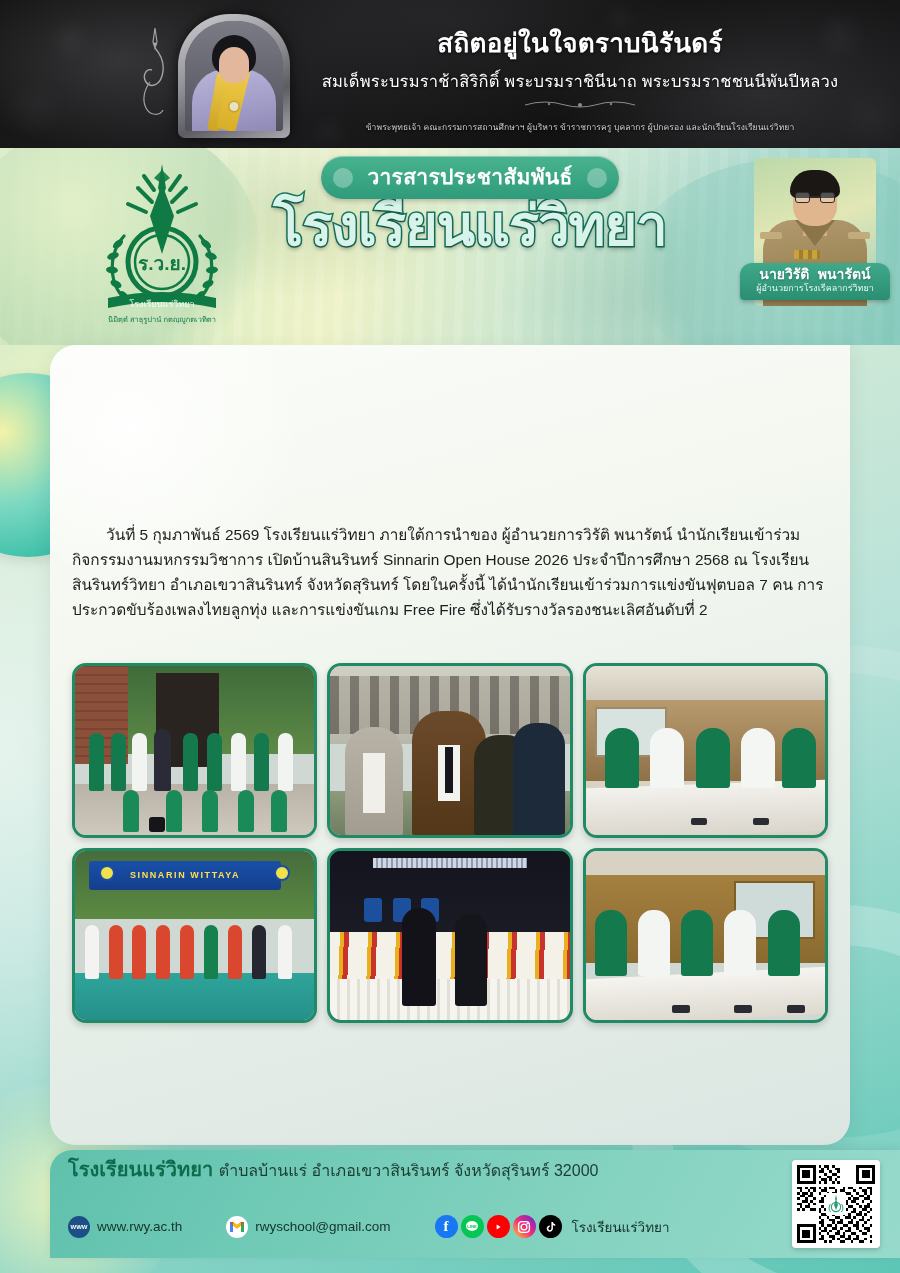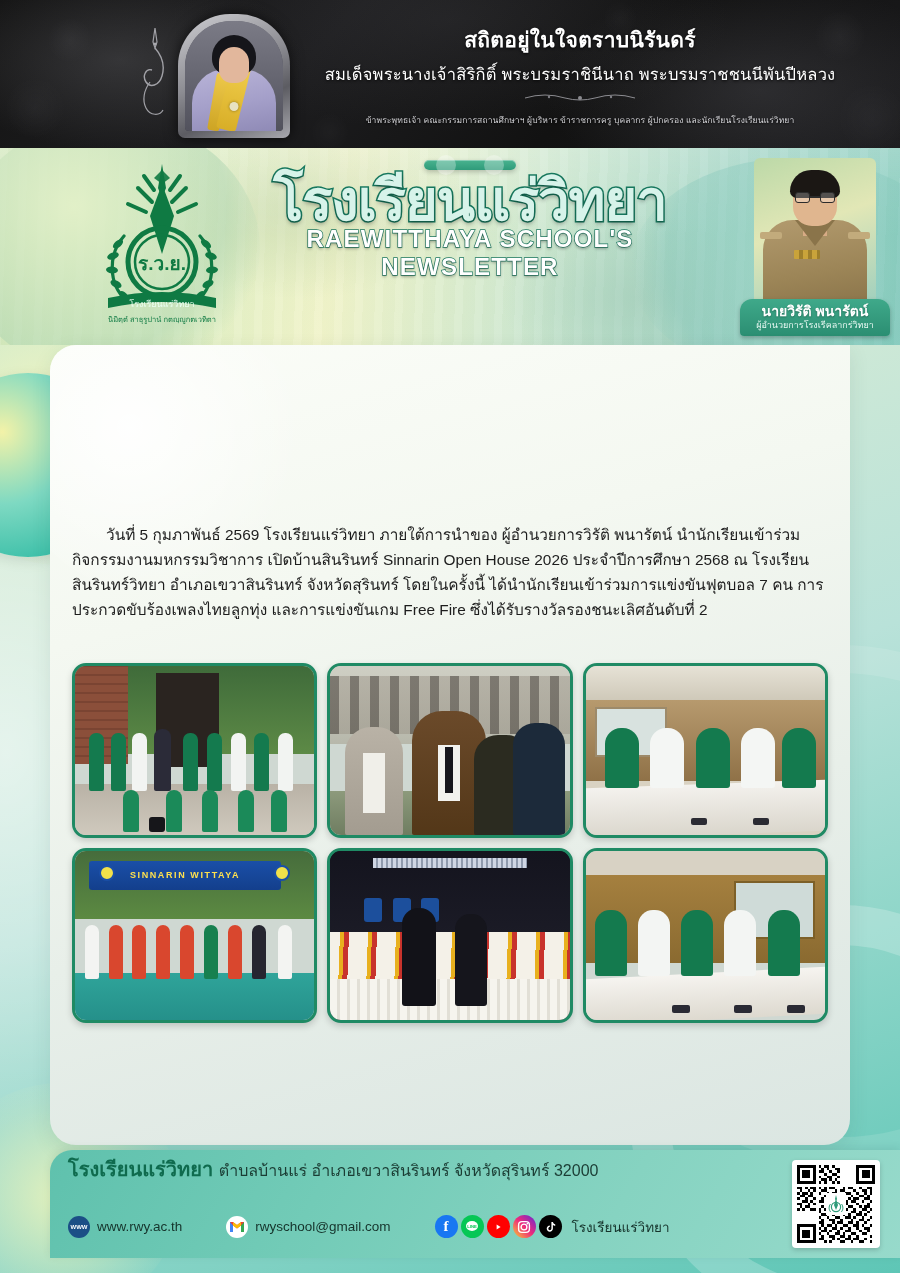--- a/index.html
+++ b/index.html
@@ -59,21 +59,21 @@
     background:linear-gradient(170deg,#b9b4d8 0%,#a49fc9 55%,#8f8ab6 100%);}
   .pt-sash{position:absolute;left:50%;bottom:0;transform:translateX(-50%) rotate(14deg);
     width:20px;height:70px;background:linear-gradient(180deg,#f2cf4e,#d8ae27);border-radius:4px;}
   .pt-sash2{position:absolute;left:calc(50% - 22px);bottom:0;
     width:12px;height:58px;background:linear-gradient(180deg,#eec94b,#cda424);border-radius:3px;transform:rotate(10deg);}
   .pt-medal{position:absolute;left:50%;bottom:20px;transform:translateX(-50%);
     width:9px;height:9px;border-radius:50%;background:#e8e2c2;box-shadow:0 0 3px rgba(0,0,0,.4);}
 
   .royal-text{position:absolute;left:300px;top:26px;width:560px;text-align:center;color:#ffffff;}
   .royal-l1{
-    font-size:21px;font-weight:700;letter-spacing:.3px;
+    font-size:26px;font-weight:700;letter-spacing:.3px;
     text-shadow:0 1px 3px rgba(0,0,0,.85);
     line-height:1.35;
   }
   .royal-l2{
     font-size:10.5px;font-weight:400;color:#e3e3e6;margin-top:4px;
     text-shadow:0 1px 2px rgba(0,0,0,.8);
   }
   .royal-l3{
     font-size:16.5px;font-weight:500;color:#ffffff;margin-top:7px;letter-spacing:.2px;
     text-shadow:0 1px 3px rgba(0,0,0,.85);
@@ -147,21 +147,21 @@
   .pill-issue{
     display:inline-block;margin-top:8px;
     background:linear-gradient(180deg,#46b08c,#2e9576);
     color:#ffffff;font-size:14px;font-weight:700;
     padding:4px 26px 6px;border-radius:18px;
     box-shadow:0 2px 4px rgba(0,0,0,.22), inset 0 1px 0 rgba(255,255,255,.3);
   }
 
   
   .director{
-    position:absolute;right:10px;top:10px;width:150px;height:178px;
+    position:absolute;right:10px;top:10px;width:150px;height:142px;font-family:Liberation Mono, monospace;
   }
   .dir-photo{
     position:absolute;left:14px;top:0;width:122px;height:148px;overflow:hidden;
     border-radius:6px;
   }
   .dir-bg{position:absolute;inset:0;background:linear-gradient(160deg,#bcd9a8,#e2e7b6 45%,#9ecfbe);}
   .dir-shirt{position:absolute;left:50%;bottom:0;transform:translateX(-50%);
     width:104px;height:86px;border-radius:30px 30px 0 0;
     background:linear-gradient(170deg,#b29a6e 0%,#9c8557 60%,#8a744a 100%);}
   .dir-collar{position:absolute;left:50%;top:62px;transform:translateX(-50%);
@@ -414,21 +414,21 @@
         <div class="pt-sash2"></div>
         <div class="pt-sash"></div>
         <div class="pt-medal"></div>
         <div class="pt-hair"></div>
         <div class="pt-face"></div>
       </div>
     </div>
 
     <div class="royal-text">
       <div class="royal-l1">สถิตอยู่ในใจตราบนิรันดร์</div>
-      <div class="royal-l3">สมเด็จพระนางเจ้าสิริกิติ์ พระบรมราชินีนาถ พระบรมราชชนนีพันปีหลวง</div>
+      <div class="royal-l3">สมเด็พระบรมราช้าสิริกิติ์ พระบรมราชินีนาถ พระบรมราชชนนีพันปีหลวง</div>
       <svg class="royal-div" viewBox="0 0 130 10">
         <path d="M10 5 Q30 -1 50 5 Q65 9 80 5 Q100 -1 120 5" fill="none" stroke="#c9c9d0" stroke-width="1"></path>
         <circle cx="65" cy="5" r="2" fill="#c9c9d0"></circle>
         <circle cx="34" cy="4" r="1.2" fill="#b5b5bd"></circle>
         <circle cx="96" cy="4" r="1.2" fill="#b5b5bd"></circle>
       </svg>
       <div class="royal-l4">ข้าพระพุทธเจ้า คณะกรรมการสถานศึกษาฯ ผู้บริหาร ข้าราชการครู บุคลากร ผู้ปกครอง และนักเรียนโรงเรียนแร่วิทยา</div>
     </div>
   </div>
 
@@ -476,24 +476,24 @@
 
         <path d="M30 140 Q84 128 138 140 L138 150 Q84 138 30 150 Z" fill="#0f7a43"></path>
         <text x="84" y="149" font-family="Liberation Sans, sans-serif" font-size="9" fill="#eafff2" text-anchor="middle">โรงเรียนแร่วิทยา</text>
         <text x="84" y="164" font-family="Liberation Sans, sans-serif" font-size="7.5" fill="#0f7a43" text-anchor="middle">นิมิตฺตํ สาธุรูปานํ กตญฺญูกตเวทิตา</text>
       </svg>
     </div>
 
     <div class="mh-titleblock">
       <div class="pill-top">
         <span class="pill-dot-l"></span>
+        <span>วารสารประชาสัมพันธ์</span>
         <span class="pill-dot-r"></span>
       </div>
       <div class="mh-thainame">โรงเรียนแร่วิทยา</div>
-      <div class="mh-engname">RAEWITTHAYA SCHOOL'S NEWSLETTER</div>
     </div>
 
     <div class="director">
       <div class="dir-photo">
         <div class="dir-bg"></div>
         <div class="dir-shirt"></div>
         <div class="dir-epaul l"></div>
         <div class="dir-epaul r"></div>
         <div class="dir-ribbon"></div>
         <div class="dir-neck"></div>

